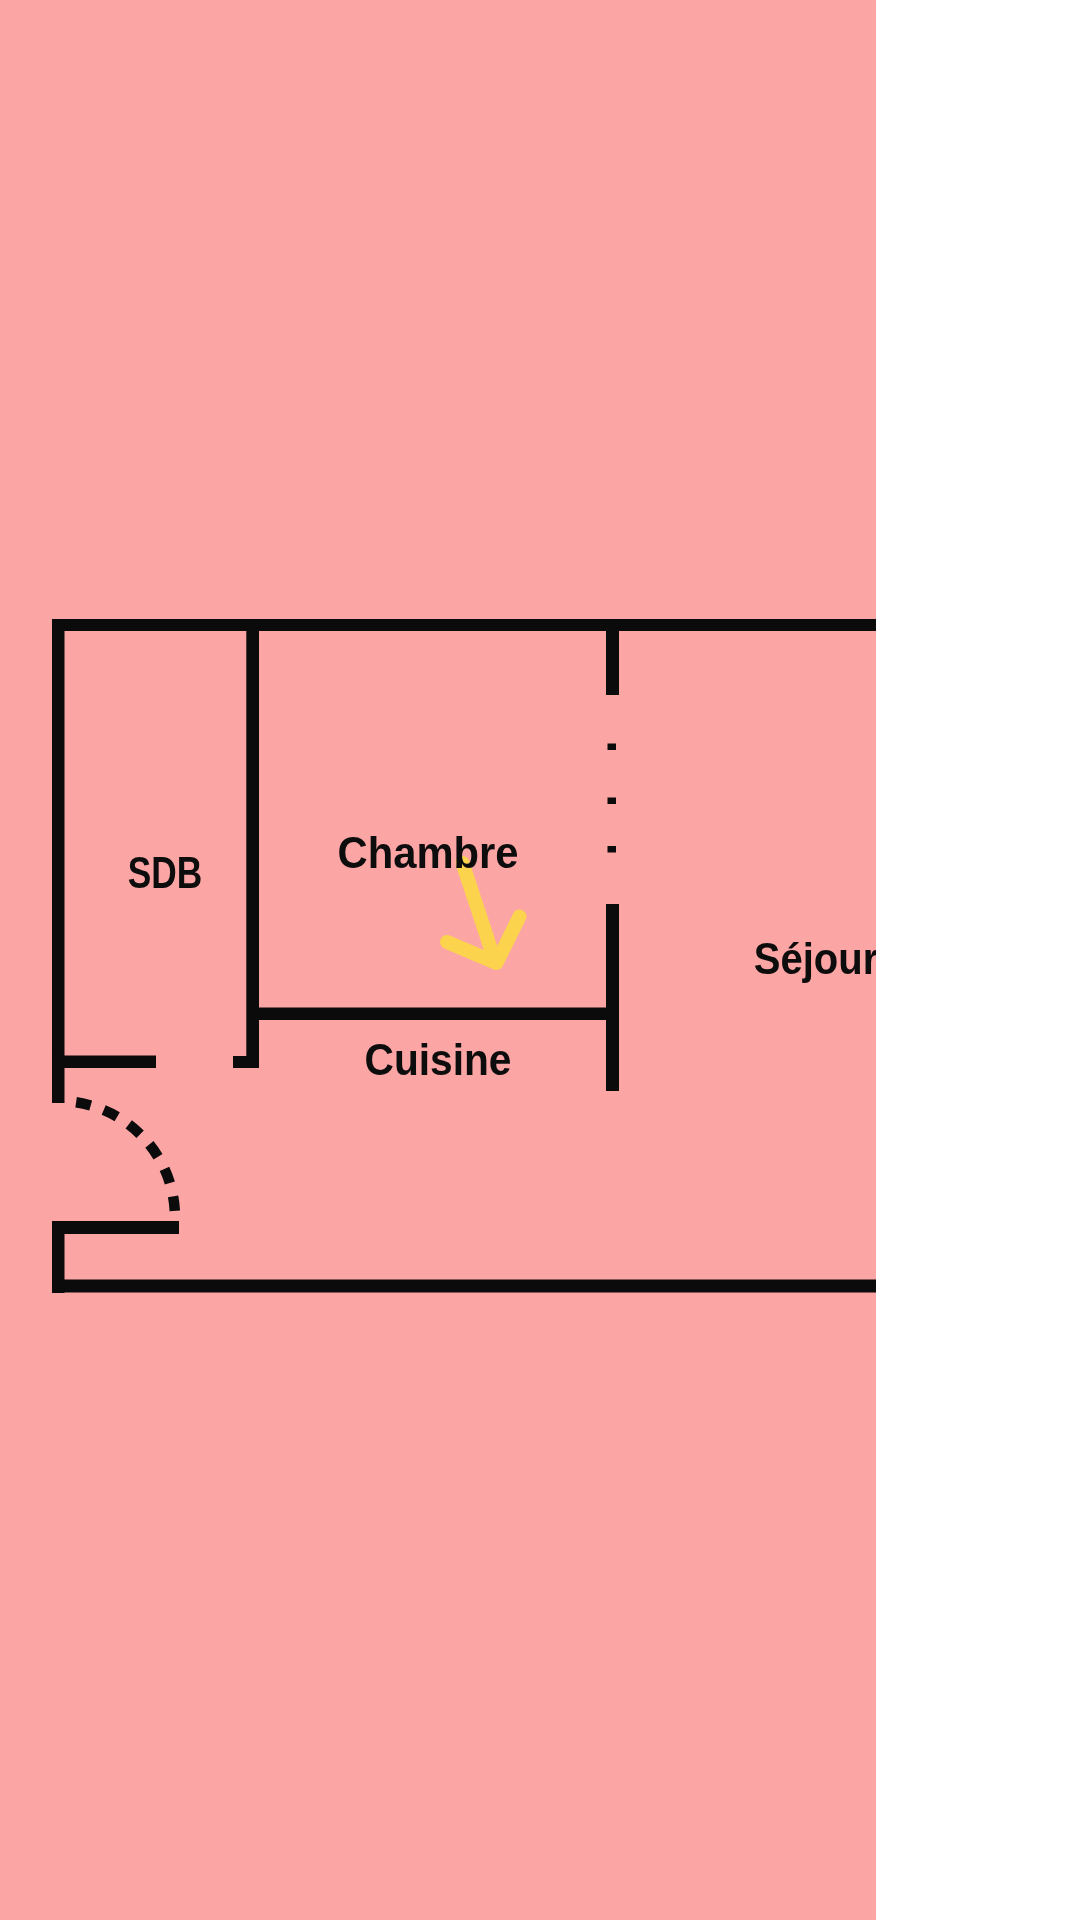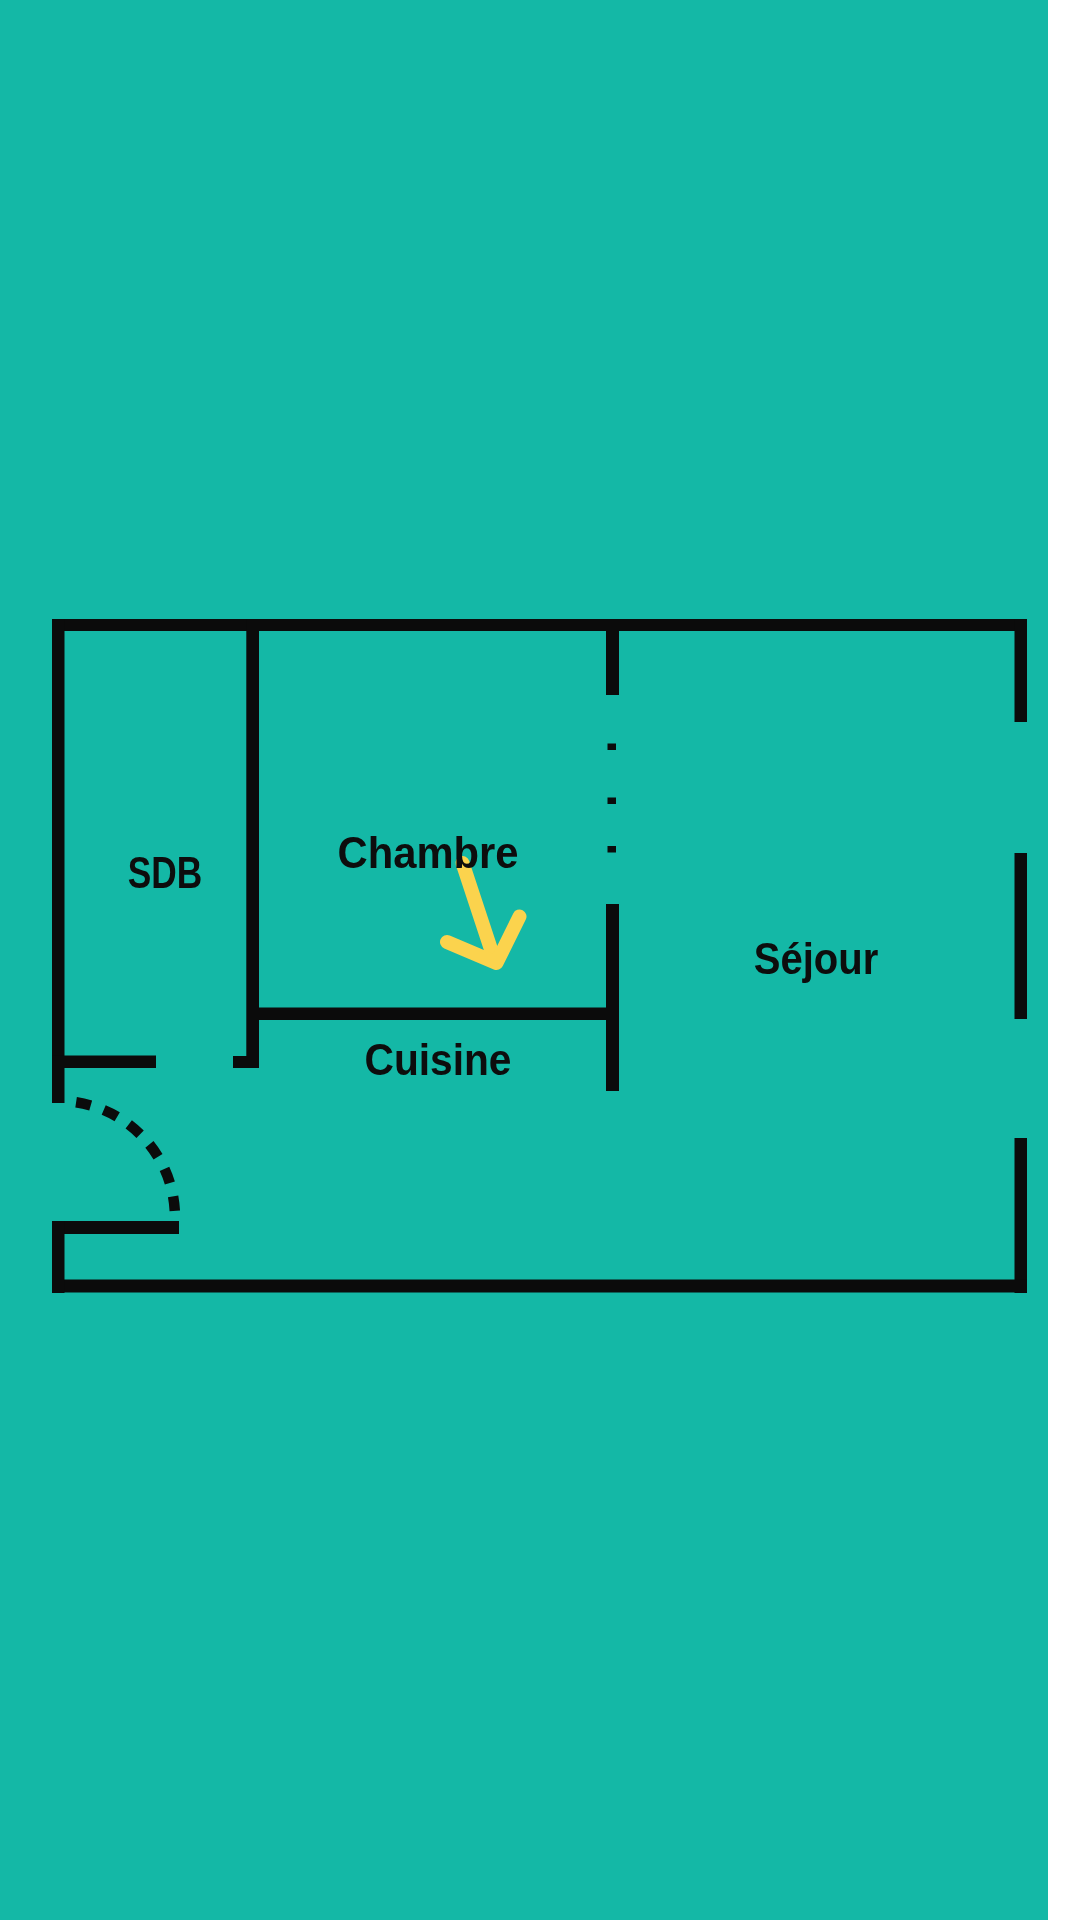--- a/index.html
+++ b/index.html
@@ -1,16 +1,16 @@
 <!DOCTYPE html>
 <html><head>
 <meta charset="utf-8">
 <style>
   html,body{margin:0;padding:0;background:#ffffff;}
-  .page{position:relative;width:1048px;height:1920px;background:#14b8a6;overflow:hidden;}
+  .page{position:relative;width:876px;height:1920px;background:#fca5a5;overflow:hidden;}
   svg{position:absolute;left:0;top:0;}
   text{font-family:"Liberation Sans",sans-serif;font-weight:bold;fill:#0d0d0d;}
 </style>
 </head>
 <body>
 <div class="page">
 <svg width="1080" height="1920" viewBox="0 0 1080 1920">
   <g fill="#0b0b0b">
 
     <rect x="52" y="619" width="975" height="12"></rect>

